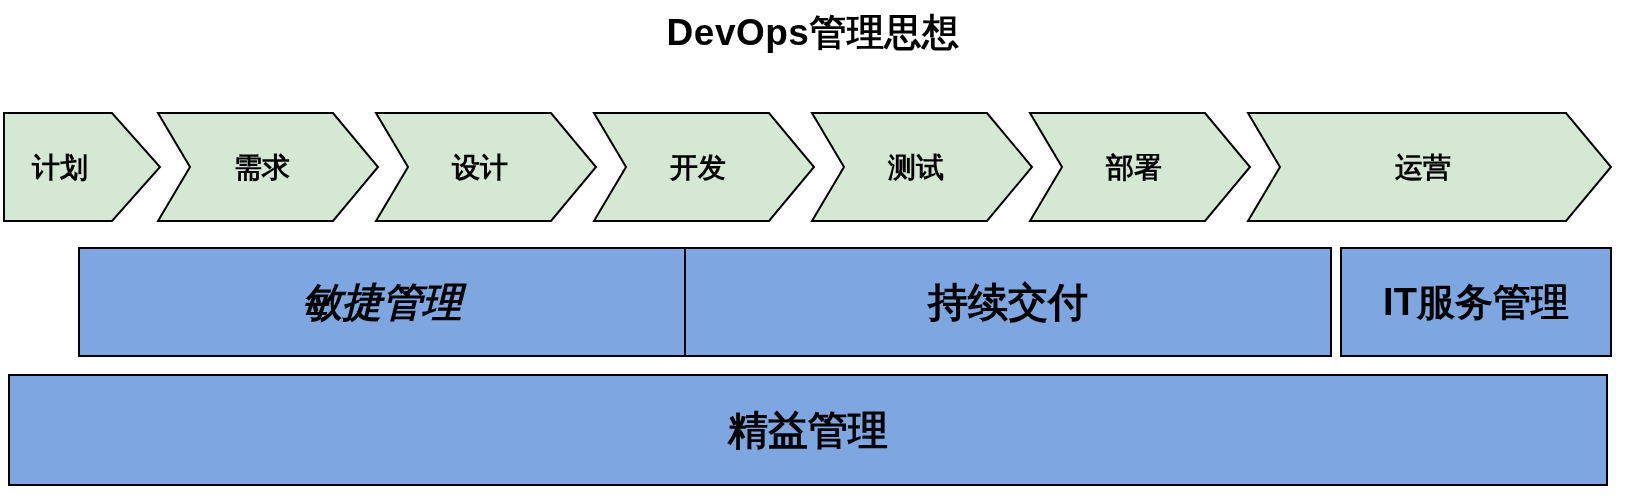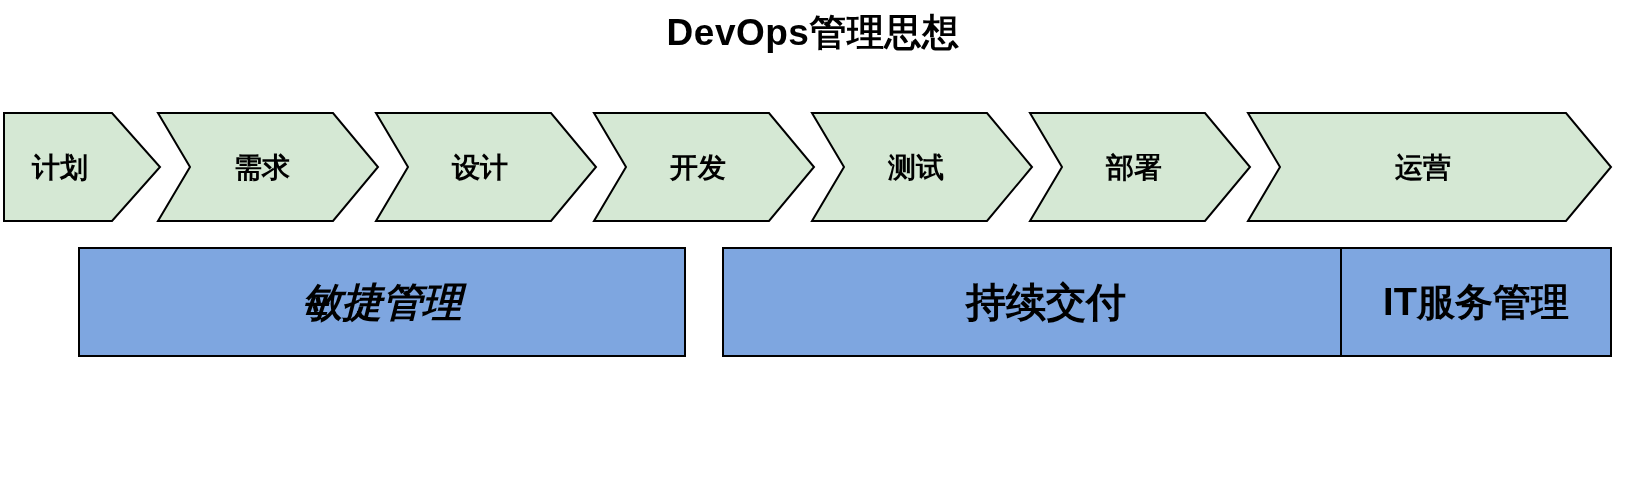--- a/index.html
+++ b/index.html
@@ -59,21 +59,21 @@
     background: var(--layer-fill);
     border: 2px solid var(--layer-border);
     display: flex;
     align-items: center;
     justify-content: center;
     font-size: 40px;
     font-weight: bold;
     color: var(--text-color);
   }
   .layer-agile       { left: 78px;   top: 247px; width: 608px;  height: 110px; font-style: italic; }
-  .layer-delivery    { left: 684px;  top: 247px; width: 648px;  height: 110px; margin-left: 38px; }
+  .layer-delivery    { left: 684px;  top: 247px; width: 648px;  height: 110px; }
   .layer-it-service  { left: 1340px; top: 247px; width: 272px;  height: 110px; font-size: 38px; text-align: center; }
   .layer-lean        { left: 8px;    top: 374px; width: 1600px; height: 112px; }
 </style>
 </head>
 <body>
 
 <div class="canvas">
 
   <div class="diagram-title">DevOps管理思想</div>
 
@@ -121,14 +121,17 @@
   </div>
 
   <div class="layer-bar layer-delivery">
     <span>持续交付</span>
   </div>
 
   <div class="layer-bar layer-it-service">
     <span>IT服务管理</span>
   </div>
 
+  <div class="layer-bar layer-lean">
+    <span>精益管理</span>
+  </div>
 
 </div>
 
 </body></html>

